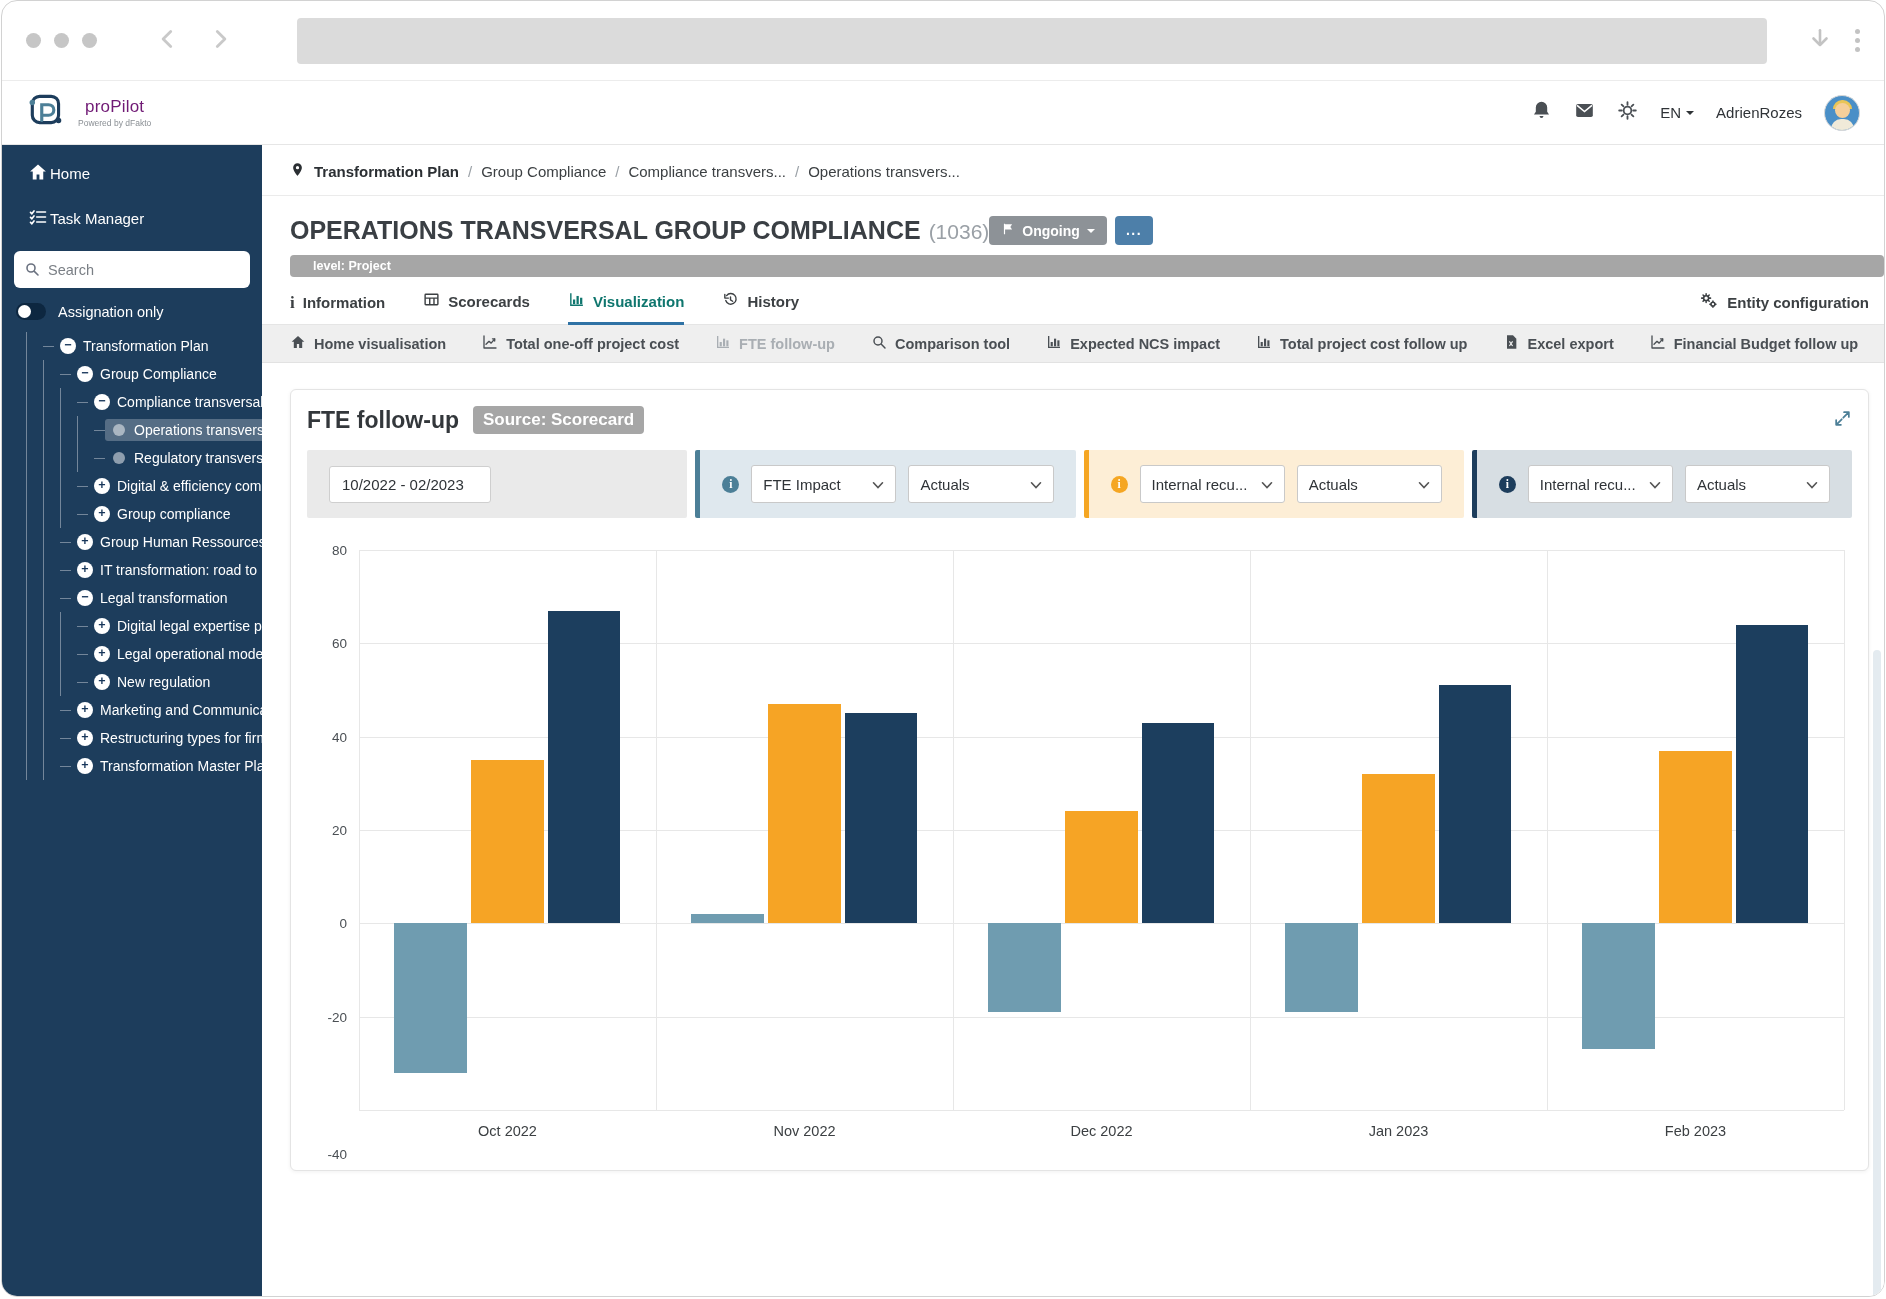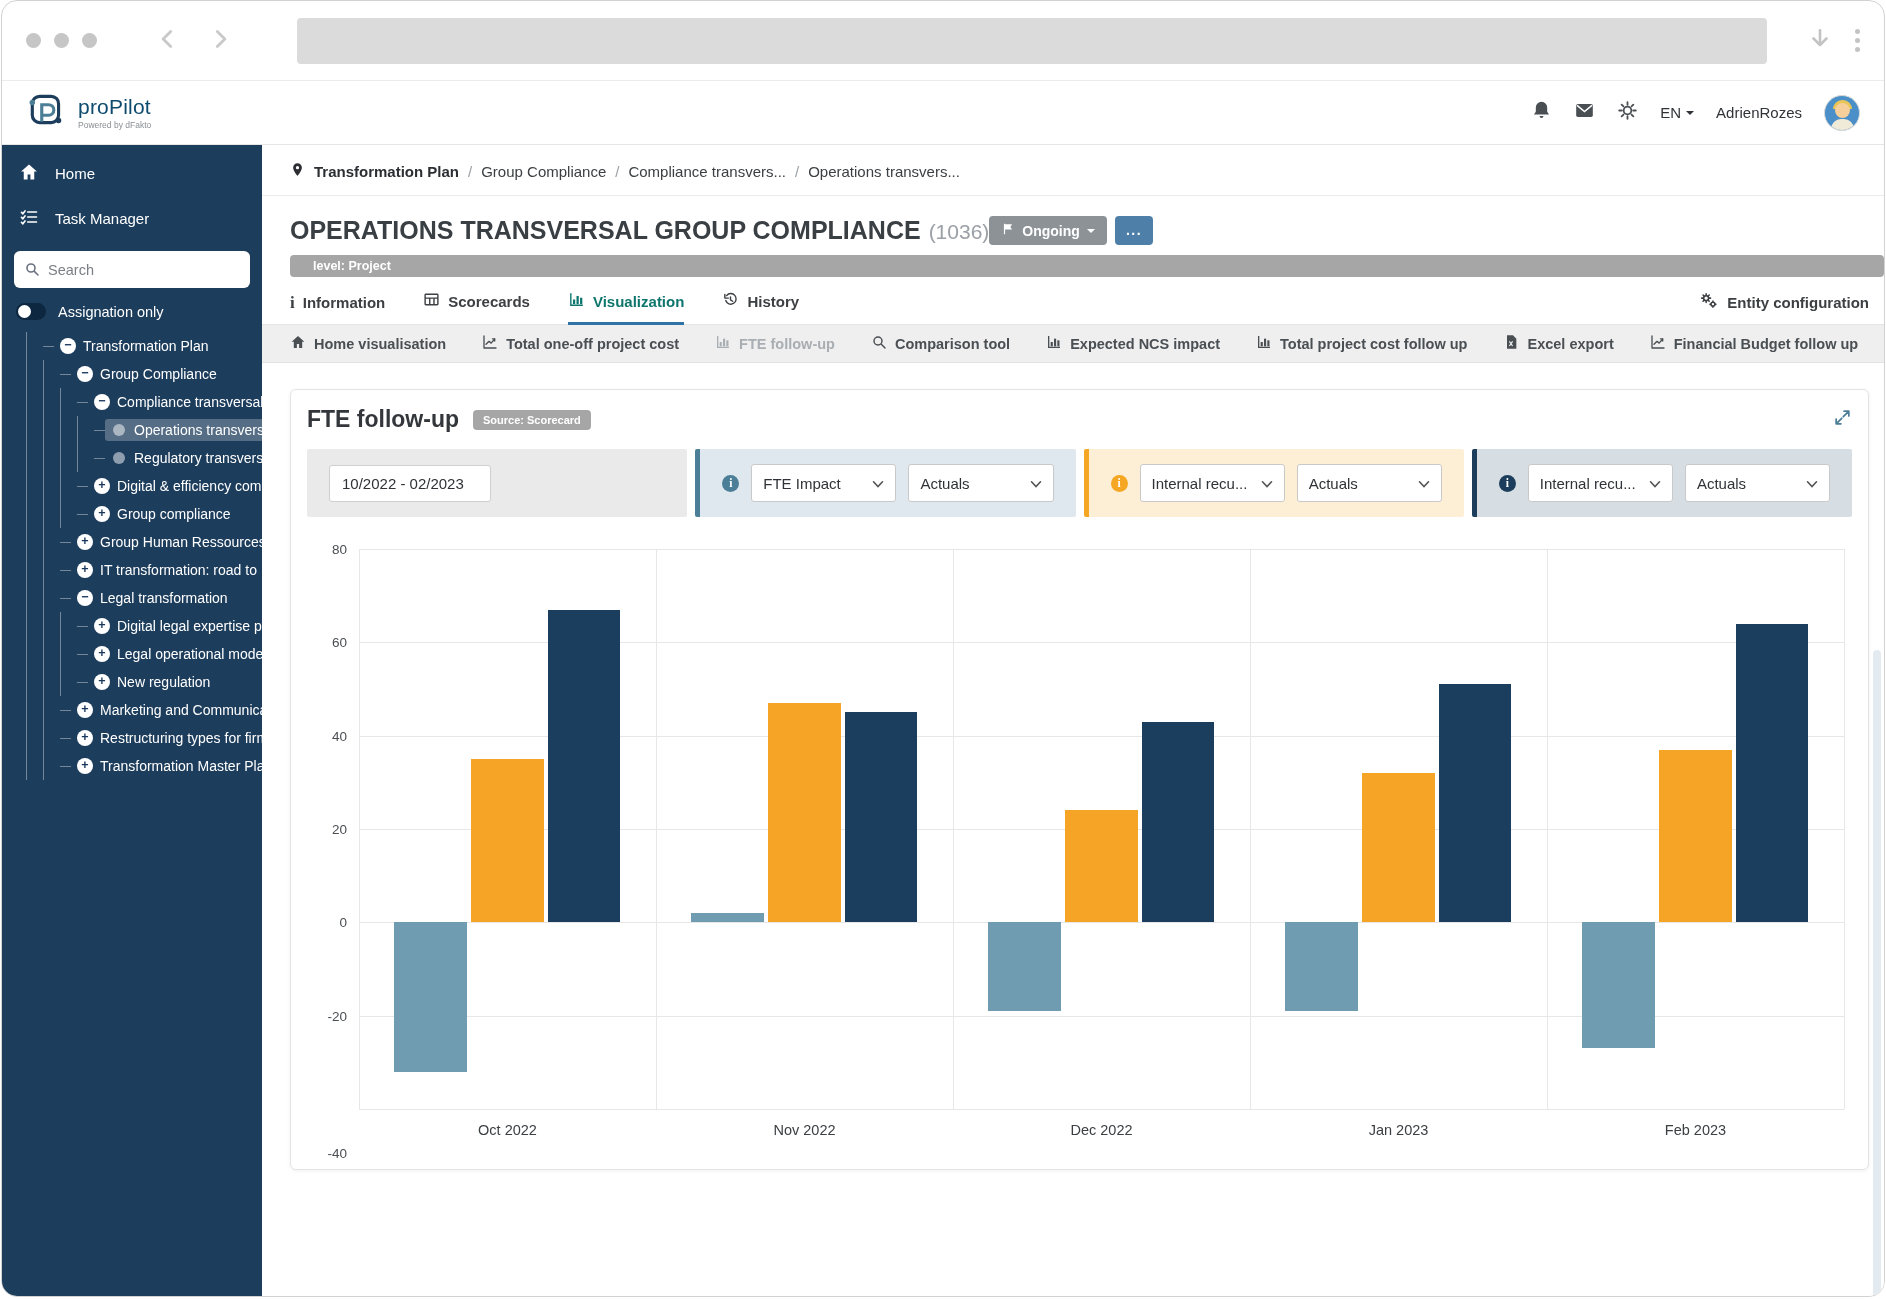--- a/index.html
+++ b/index.html
@@ -14,36 +14,36 @@
   .navbtns .icon svg, .chrome-right .icon svg{width:26px;height:26px;}
   .refresh{margin-left:30px;color:#c9c9c9;}
   .urlbar{flex:1;height:46px;background:#dbdbdb;border-radius:4px;margin:0 40px 0 34px;}
   .chrome-right{display:flex;align-items:center;gap:22px;color:#c3c3c3;}
   .kebab{display:flex;flex-direction:column;gap:4px;}
   .kebab i{width:5px;height:5px;border-radius:50%;background:#c3c3c3;}
 
   
   .appbar{height:64px;display:flex;align-items:center;padding:0 24px;border-bottom:1px solid #e6e6e6;}
   .logo{display:flex;align-items:center;gap:10px;}
-  .logo-text .product{font-size:21px;color:#0c4a6e;font-weight:500;letter-spacing:.2px;line-height:1;}
+  .logo-text .product{font-size:17px;color:#701a75;font-weight:500;letter-spacing:.2px;line-height:1;text-align:center;}
   .logo-text .powered{font-size:8.5px;color:#8a8f94;margin-top:3px;}
   .appbar-right{margin-left:auto;display:flex;align-items:center;gap:22px;color:#4a4f54;}
   .appbar-right .icon svg{width:21px;height:21px;}
   .lang{display:flex;align-items:center;gap:5px;font-size:15px;color:#2f3337;font-weight:500;justify-content:flex-end;}
   .caret{width:0;height:0;border:4px solid transparent;border-top-color:currentColor;margin-top:4px;}
   .username{font-size:15px;color:#2f3337;}
   .avatar{width:36px;height:36px;border-radius:50%;background:#4a8fc7;position:relative;overflow:hidden;border:1px solid #d8d8d8;}
   .avatar .head{position:absolute;left:10px;top:7px;width:15px;height:15px;border-radius:50%;background:#f6cf9a;}
   .avatar .hair{position:absolute;left:8px;top:4px;width:19px;height:9px;border-radius:9px 9px 0 0;background:#e9c557;}
   .avatar .body{position:absolute;left:6px;top:23px;width:23px;height:14px;border-radius:10px 10px 0 0;background:#f0ead9;}
 
   
   .layout{display:flex;height:1151px;}
   .sidebar{width:260px;flex-shrink:0;background:#1d3d5c;color:#fff;padding-top:6px;overflow:hidden;}
-  .side-item{display:flex;align-items:center;gap:16px;padding:11px 17px;font-size:15px;cursor:pointer;}
+  .side-item{display:flex;align-items:center;gap:2px;padding:11px 26px;font-size:15px;cursor:pointer;}
   .side-item .icon svg{width:20px;height:20px;}
   .search-wrap{margin:10px 12px 6px;position:relative;}
   .search-wrap .icon{position:absolute;left:10px;top:10px;color:#6b7280;}
   .search-wrap .icon svg{width:16px;height:16px;}
   .search-input{width:100%;height:37px;border:none;border-radius:6px;padding:0 10px 0 34px;font-size:14.5px;color:#333;font-family:inherit;}
   .search-input::placeholder{color:#7a7f85;}
   .assign{display:flex;align-items:center;gap:12px;padding:9px 14px 6px;font-size:14.5px;}
   .toggle{width:30px;height:17px;border-radius:9px;background:#0d2740;position:relative;flex-shrink:0;}
   .toggle .knob{position:absolute;left:2px;top:2px;width:13px;height:13px;border-radius:50%;background:#fff;}
   .tree{padding:6px 0 0 24px;font-size:14px;}
@@ -79,21 +79,21 @@
 
   .toolbar{display:flex;align-items:center;gap:36px;background:#efefef;border-bottom:1px solid #e2e2e2;padding:9px 28px;font-size:14.5px;font-weight:600;color:#4a4f54;}
   .titem{display:flex;align-items:center;gap:8px;cursor:pointer;white-space:nowrap;}
   .titem .icon svg{width:16px;height:16px;}
   .titem.muted{color:#a9aeb3;}
 
   
   .card{margin:26px 15px 0 28px;border:1px solid #e4e4e4;border-radius:6px;box-shadow:0 1px 4px rgba(0,0,0,.06);padding:16px 16px 26px;background:#fff;}
   .cardhead{display:flex;align-items:center;gap:14px;}
   .ptitle{font-size:23px;font-weight:600;color:#33373b;}
-  .srcbadge{background:#a6a6a6;color:#fff;font-size:11px;font-weight:700;border-radius:4px;padding:4px 10px;}
+  .srcbadge{background:#a6a6a6;color:#fff;font-size:17px;font-weight:700;border-radius:4px;padding:4px 10px;}
   .expand{margin-left:auto;color:#4c7f97;cursor:pointer;}
   .expand svg{width:19px;height:19px;}
   .filters{display:grid;grid-template-columns:repeat(4,1fr);gap:8px;margin-top:16px;}
   .fgroup{height:68px;display:flex;align-items:center;gap:12px;padding:0 22px;background:#eaeaea;border-radius:2px;}
   .fgroup.c-teal{background:#dfe8ee;border-left:5px solid #4c7f97;}
   .fgroup.c-orange{background:#fdeed6;border-left:5px solid #f5a623;}
   .fgroup.c-navy{background:#d7dee3;border-left:5px solid #1d3d5c;}
   .dateinput{background:#fff;border:1px solid #cfcfcf;border-radius:3px;height:37px;width:162px;padding:0 12px;font-size:15px;color:#2f3337;font-family:inherit;}
   .info{width:17px;height:17px;border-radius:50%;color:#fff;font-size:11.5px;font-weight:700;display:flex;align-items:center;justify-content:center;flex-shrink:0;font-family:"Liberation Serif","DejaVu Serif",serif;}
   .select{background:#fff;border:1px solid #c9c9c9;border-radius:3px;height:38px;display:flex;align-items:center;justify-content:space-between;padding:0 11px;font-size:15px;color:#2f3337;flex:1;max-width:150px;cursor:pointer;white-space:nowrap;overflow:hidden;}

